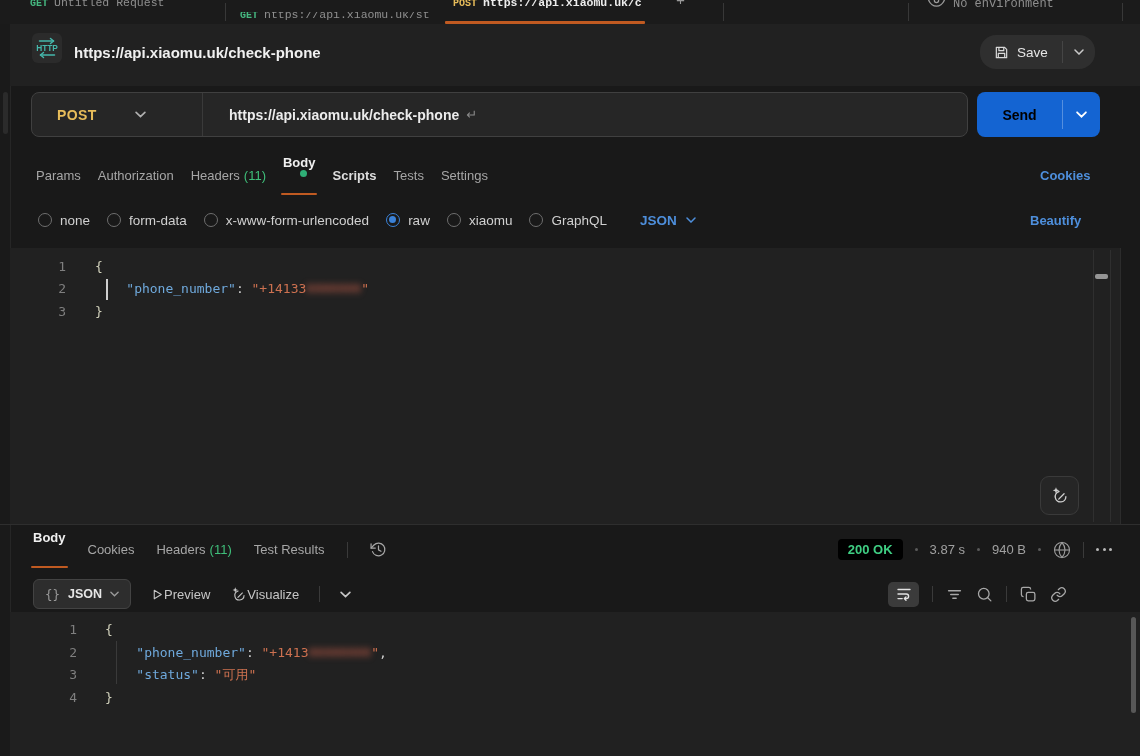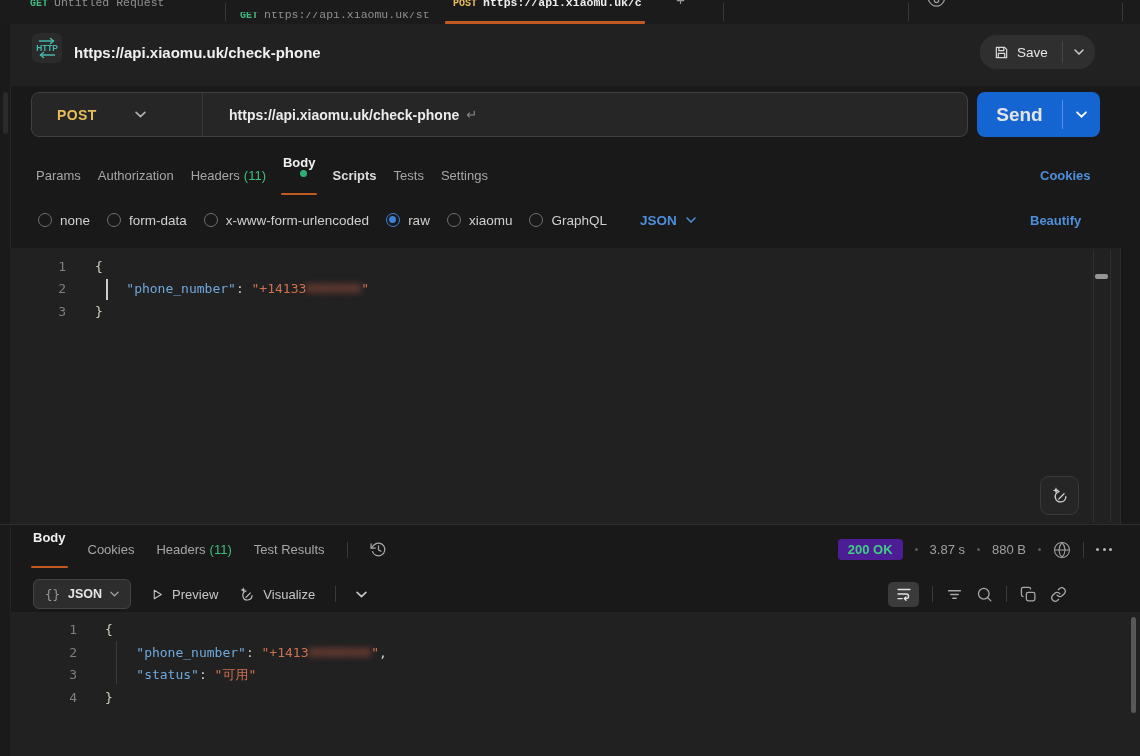--- a/index.html
+++ b/index.html
@@ -35,21 +35,21 @@
 
   
   .urlbar{position:absolute;left:31px;top:92px;width:937px;height:45px;background:#262626;border:1px solid #404040;border-radius:8px;box-sizing:border-box;display:flex;align-items:stretch;}
   .method-sel{display:flex;align-items:center;gap:0;padding-left:25px;width:145px;cursor:pointer;}
   .method-lbl{font-size:14px;font-weight:bold;color:#e8bd5a;letter-spacing:.4px;}
   .method-chev{margin-left:38px;color:#b0b0b0;}
   .url-div{width:1px;background:#3a3a3a;}
   .url-text{display:flex;align-items:center;padding-left:26px;font-size:14px;color:#ececec;font-weight:bold;cursor:text;}
   .ret{color:#8a8a8a;font-weight:normal;font-size:13px;margin-left:7px;}
   .sendbtn{position:absolute;left:977px;top:92px;width:123px;height:45px;background:#1464d2;border-radius:8px;display:flex;align-items:stretch;cursor:pointer;}
-  .send-main{flex:1;display:flex;align-items:center;justify-content:center;font-size:19px;font-weight:bold;color:#e5e5e5;}
+  .send-main{flex:1;display:flex;align-items:center;justify-content:center;font-size:14px;font-weight:bold;color:#000000;}
   .send-div{width:1px;background:rgba(255,255,255,.28);margin:8px 0;}
   .send-chev{width:37px;display:flex;align-items:center;justify-content:center;color:#fff;}
 
   
   .reqtabs{position:absolute;left:36px;top:155px;height:41px;display:flex;align-items:center;gap:17px;}
   .rtab{position:relative;height:41px;display:flex;align-items:center;font-size:13px;color:#a6a6a6;cursor:pointer;}
   .rtab .cnt{color:#3fbf7a;margin-left:4px;}
   .rtab-active{color:#f0f0f0;font-weight:bold;flex-direction:column;}
   .rtab-bright{color:#dedede;font-weight:bold;}
   .rtab .dot{width:7px;height:7px;border-radius:50%;background:#2fae76;margin-left:8px;}
@@ -83,32 +83,32 @@
   .panel-redge{position:absolute;left:1110px;top:0;width:1px;height:276px;background:#2c2c2c;}
   .aibtn{position:absolute;left:1030px;top:228px;width:37px;height:37px;background:#262626;border:1px solid #3a3a3a;border-radius:9px;display:flex;align-items:center;justify-content:center;cursor:pointer;}
 
   
   .respdiv{position:absolute;left:0;top:524px;width:1140px;height:1px;background:#2e2e2e;}
   .resptabs{position:absolute;left:33px;top:530px;height:39px;display:flex;align-items:center;gap:22px;}
   .resptabs .rtab{height:39px;}
   .vdiv{width:1px;height:16px;background:#3a3a3a;}
   .hist{display:flex;align-items:center;cursor:pointer;color:#a8a8a8;}
   .respmeta{position:absolute;right:28px;top:530px;height:39px;display:flex;align-items:center;gap:12px;}
-  .status-pill{background:#4c1d95;color:#3fce83;font-size:13px;font-weight:bold;padding:3px 10px;border-radius:4px;cursor:pointer;}
+  .status-pill{background:#000000;color:#3fce83;font-size:13px;font-weight:bold;padding:3px 10px;border-radius:4px;cursor:pointer;}
   .sep-dot{width:3px;height:3px;border-radius:50%;background:#5a5a5a;}
   .meta-txt{font-size:13px;color:#a0a0a0;}
   .meta-ic{color:#9c9c9c;display:flex;align-items:center;cursor:pointer;}
   .ellip{display:flex;gap:3.5px;cursor:pointer;}
   .ellip i{width:3px;height:3px;border-radius:50%;background:#b8b8b8;}
 
   .resptb{position:absolute;left:33px;top:576px;height:36px;display:flex;align-items:center;gap:20px;}
   .jsonbtn{display:flex;align-items:center;gap:8px;height:28px;padding:0 11px;background:#2d2d2d;border:1px solid #434343;border-radius:6px;cursor:pointer;}
   .jsonbtn .br{color:#9a9a9a;font-size:12.5px;font-family:"DejaVu Sans Mono",monospace;}
   .jsonbtn .fl{color:#e6e6e6;font-size:12.5px;font-weight:bold;}
-  .tb-act{display:flex;align-items:center;gap:8px;font-size:13px;color:#c6c6c6;cursor:pointer;}
+  .tb-act{display:flex;align-items:center;font-size:13px;color:#c6c6c6;cursor:pointer;}
   .resptb-right{position:absolute;left:888px;top:576px;height:36px;display:flex;align-items:center;gap:13px;}
   .wrapbtn{width:31px;height:25px;background:#3b3b3b;border-radius:5px;display:flex;align-items:center;justify-content:center;cursor:pointer;}
   .ricon{color:#a8a8a8;display:flex;align-items:center;cursor:pointer;}
 
   .respeditor{position:absolute;left:10px;top:612px;width:1130px;height:144px;background:#212121;}
   .respeditor .gut{width:40px;margin-left:27px;}
   .respeditor .code{margin-left:28px;}
   .respeditor .codeline{height:22.5px;line-height:22.5px;}
   .guide-resp{position:absolute;left:106px;top:29px;width:1px;height:43px;background:#3a3a3a;}
   .respscroll{position:absolute;left:1121px;top:5px;width:5px;height:96px;background:#585858;border-radius:3px;}
@@ -133,20 +133,23 @@
   <span class="tb-plus" style="left:676px;">+</span>
   <div class="tb-div" style="left:723px;"></div>
   <div class="tb-div" style="left:908px;"></div>
   <div class="tb-env" style="left:928px;width:24px;">
     <span class="tb-inner" style="top:-8px;">
       <svg width="17" height="17" viewBox="0 0 24 24" fill="none" stroke="#9a9a9a" stroke-width="1.8">
           <path d="M1 12s4-8 11-8 11 8 11 8-4 8-11 8-11-8-11-8z"></path>
           <circle cx="12" cy="12" r="3"></circle>
         </svg>
     </span>
+  </div>
+  <div class="tb-env" style="left:953px;width:160px;">
+    <span class="tb-inner">No environment</span>
   </div>
   <div class="tb-div" style="left:1122px;"></div>
 </div>
 
 <div class="leftstrip">
     <div class="notch"></div>
   </div>
 
 <div class="hdr">
   <div class="http-ic">
@@ -329,21 +332,21 @@
         <path d="M3.5 15a9 9 0 1 0 2.1-9.4L1.5 10"></path>
         <polyline points="12 7 12 12.5 15.5 14.5"></polyline>
       </svg>
   </div>
 </div>
 <div class="respmeta">
   <span class="status-pill">200 OK</span>
   <span class="sep-dot"></span>
   <span class="meta-txt">3.87 s</span>
   <span class="sep-dot"></span>
-  <span class="meta-txt">880 B</span>
+  <span class="meta-txt">940 B</span>
   <span class="sep-dot"></span>
   <span class="meta-ic">
     <svg width="18" height="18" viewBox="0 0 24 24" fill="none" stroke="currentColor" stroke-width="1.5">
         <circle cx="12" cy="12" r="10"></circle>
         <line x1="2" y1="12" x2="22" y2="12"></line>
         <path d="M12 2a15.3 15.3 0 0 1 4 10 15.3 15.3 0 0 1-4 10 15.3 15.3 0 0 1-4-10 15.3 15.3 0 0 1 4-10z"></path>
       </svg>
   </span>
   <span class="vdiv"></span>
   <span class="ellip">

